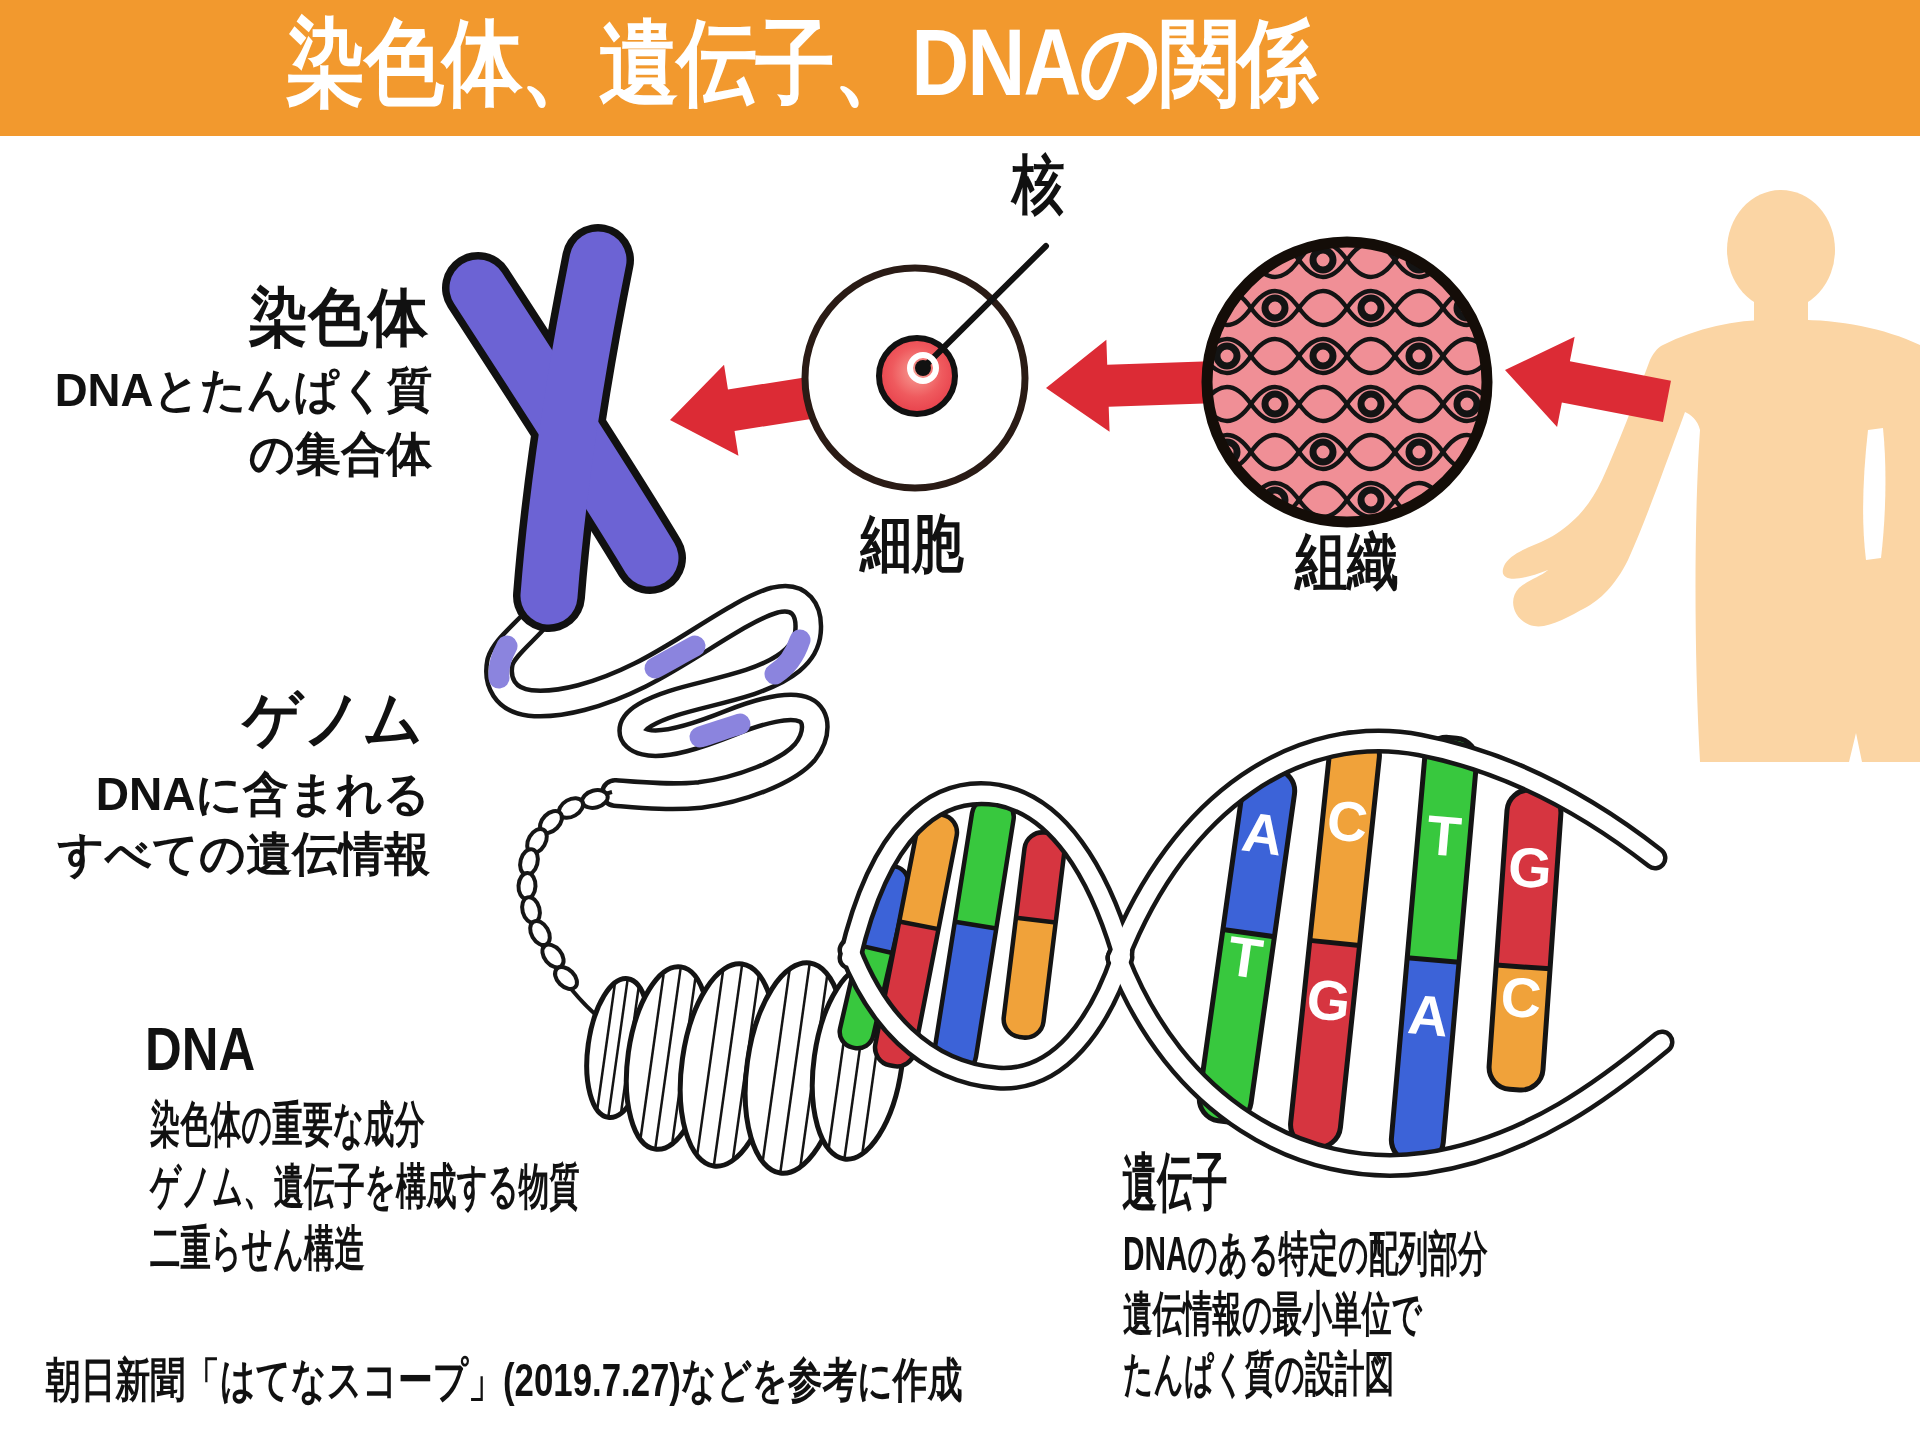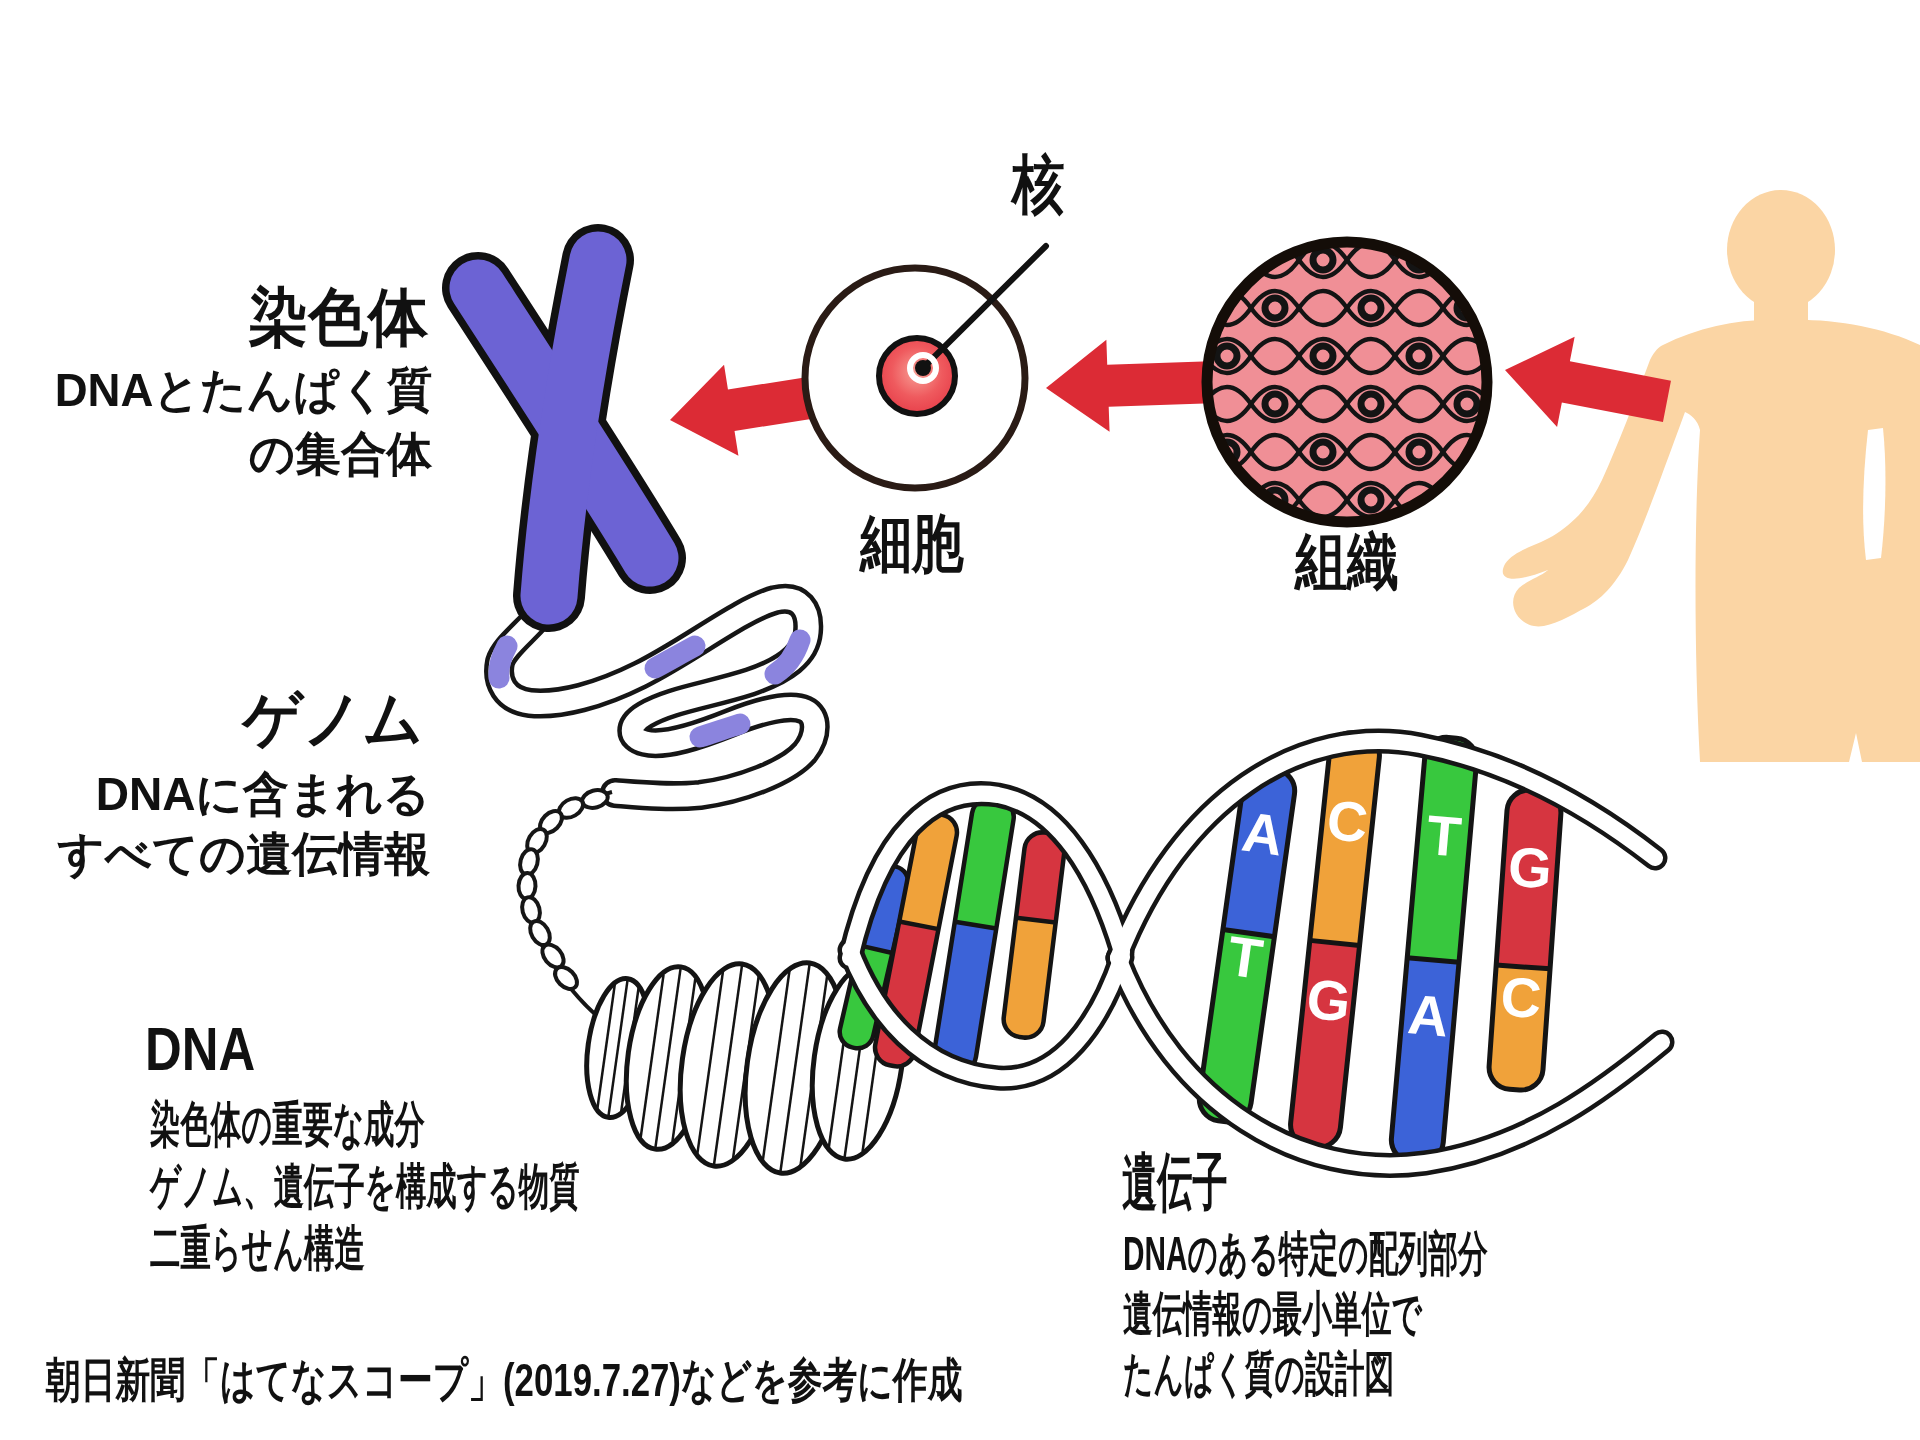--- a/index.html
+++ b/index.html
@@ -31,20 +31,23 @@
   #credit{left:46px;top:1356px;font-size:47px;transform:scaleX(.74);}
   svg{position:absolute;left:0;top:0;}
   .base-letter{font-family:"Liberation Sans","DejaVu Sans",sans-serif;font-weight:bold;
                font-size:56px;fill:#ffffff;text-anchor:middle;}
 </style>
 </head>
 <body>
 
 <div id="stage">
 
+  <div id="banner">
+    <div id="title" class="label w">染色体、遺伝子、DNAの関係</div>
+  </div>
 
   <svg width="1920" height="1440" viewBox="0 0 1920 1440">
     <defs>
       <radialGradient id="nucGrad" cx="50%" cy="45%" r="60%">
         <stop offset="0%" stop-color="#f7a096"></stop>
         <stop offset="55%" stop-color="#ef5a5e"></stop>
         <stop offset="100%" stop-color="#e63b47"></stop>
       </radialGradient>
       <path id="arrowShape" d="M0 0 L62 -46 L62 -21 L165 -21 L165 21 L62 21 L62 46 Z"></path>
       <pattern id="tissuePat" x="1203" y="236" width="96" height="96" patternUnits="userSpaceOnUse">

